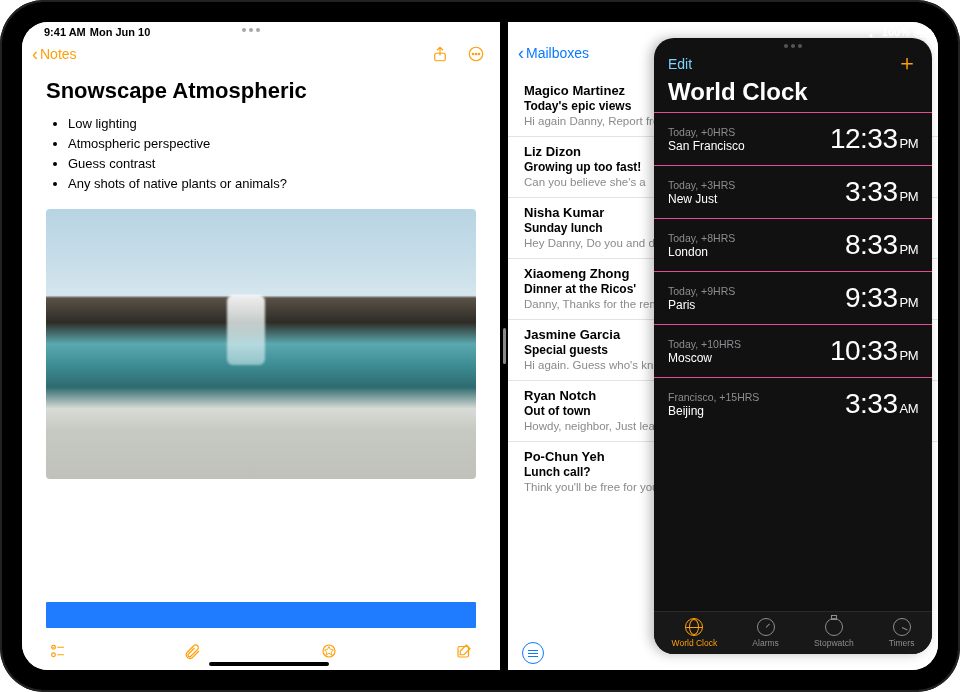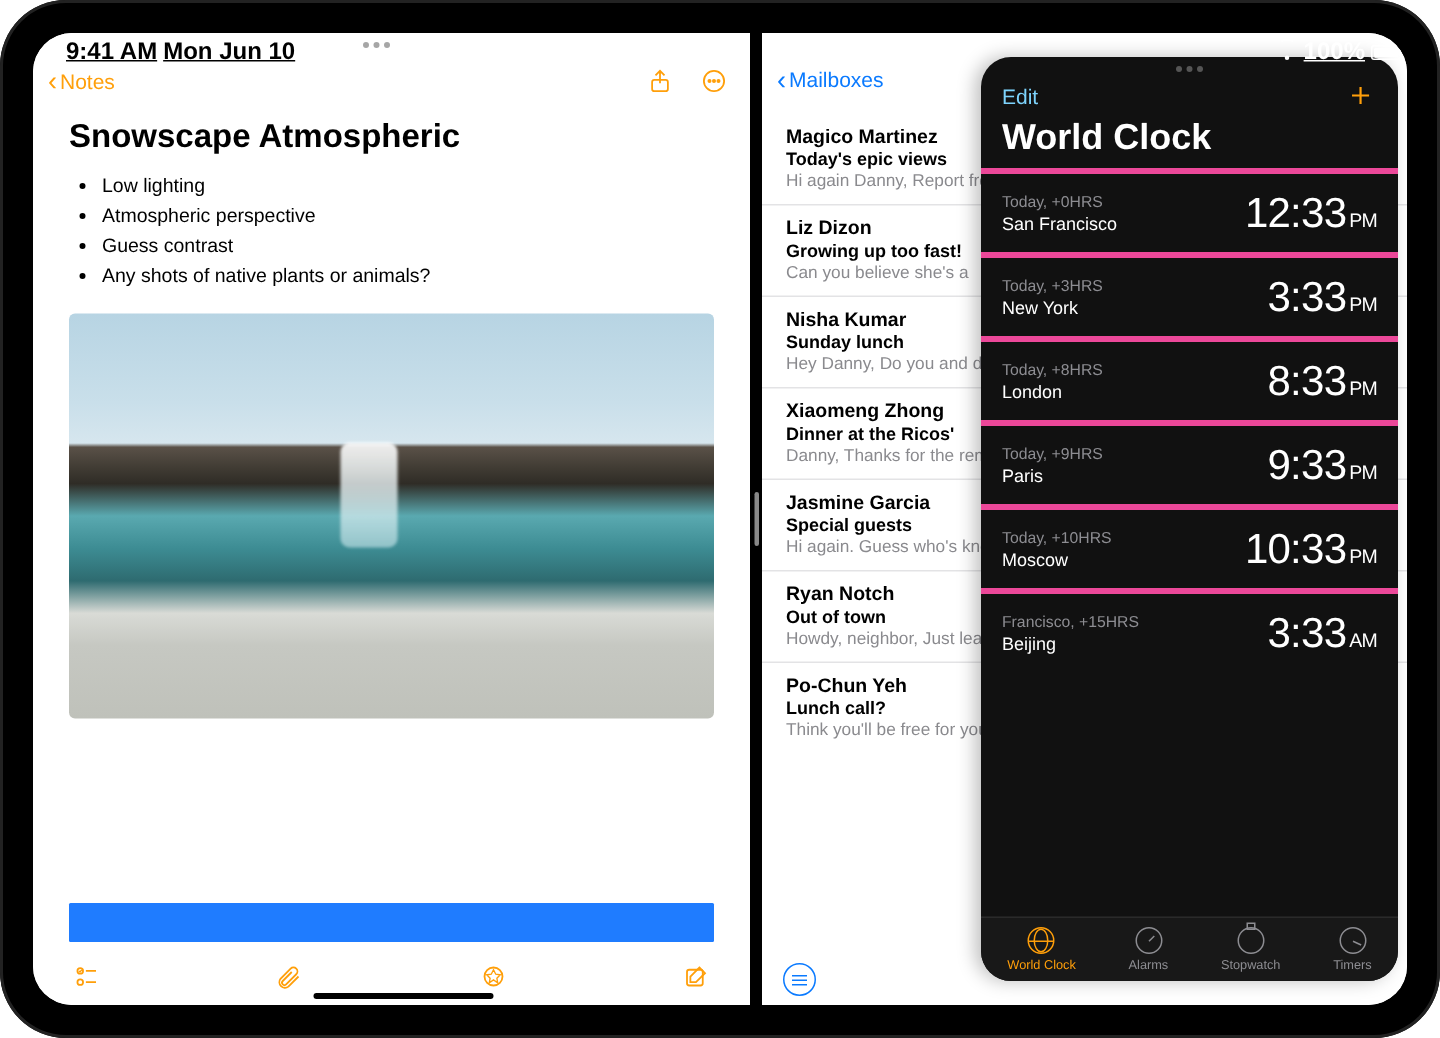--- a/index.html
+++ b/index.html
@@ -8,22 +8,22 @@
     width: 960px; height: 692px; position: relative;
     background: #000; border-radius: 44px; padding: 22px;
     box-shadow: inset 0 0 0 2px #222;
   }
   .screen {
     width: 100%; height: 100%; background: #fff; border-radius: 26px;
     overflow: hidden; position: relative; display: flex;
   }
   
   .status-left, .status-right {
-    position: absolute; top: 4px; font-size: 16px; font-weight: 600;
-    display: flex; align-items: center; gap: 4px; z-index: 50; text-decoration: underline;
+    position: absolute; top: 4px; font-size: 11px; font-weight: 600;
+    display: flex; align-items: center; gap: 4px; z-index: 50;
   }
   .status-left { left: 22px; color: #000; }
   .status-right { right: 4px; color: #fff; }
   .batt {
     width: 20px; height: 10px; border: 1px solid currentColor; border-radius: 2px;
     position: relative;
   }
   .batt::after {
     content: ""; position: absolute; right: -3px; top: 2px; width: 2px; height: 4px;
     background: currentColor; border-radius: 0 1px 1px 0;
@@ -115,21 +115,21 @@
   }
   .so-grab { position: absolute; top: 6px; left: 50%; transform: translateX(-50%);
     display: flex; gap: 3px; }
   .so-grab span { width: 4px; height: 4px; background: #555; border-radius: 50%; }
   .clk-nav { display: flex; justify-content: space-between; padding: 18px 14px 4px 14px; font-size: 14px; }
   .clk-nav .edit { color: #7dd3fc; }
   .clk-nav .plus { color: #ff9f0a; font-size: 22px; font-weight: 300; line-height: 0.6; }
   .clk-title { color: #fff; font-size: 24px; font-weight: 700; padding: 2px 14px 6px 14px; }
   .clk-list { flex: 1; overflow: hidden; }
   .clk-row {
-    border-top: 4px solid #ec4899; display: flex; justify-content: space-between;
+    border-top: 1px solid #ec4899; display: flex; justify-content: space-between;
     align-items: center; padding: 10px 14px 10px 14px; gap: 28px;
   }
   .clk-left { display: flex; flex-direction: column; }
   .clk-off { color: #8d8d92; font-size: 10.5px; }
   .clk-city { color: #fff; font-size: 12px; margin-top: 1px; }
   .clk-time { color: #fff; font-size: 28px; font-weight: 300; display: flex; align-items: baseline; letter-spacing: -0.5px; }
   .clk-ampm { font-size: 13px; margin-left: 2px; }
   .clk-tabs {
     display: flex; justify-content: space-around; padding: 6px 0 6px 0;
     border-top: 1px solid #2a2a2a; background: #181818;
@@ -299,21 +299,21 @@
             <div class="clk-row">
               <div class="clk-left">
                 <span class="clk-off">Today, +0HRS</span>
                 <span class="clk-city">San Francisco</span>
               </div>
               <div class="clk-time">12:33<span class="clk-ampm">PM</span></div>
             </div>
             <div class="clk-row">
               <div class="clk-left">
                 <span class="clk-off">Today, +3HRS</span>
-                <span class="clk-city">New York</span>
+                <span class="clk-city">New Just</span>
               </div>
               <div class="clk-time">3:33<span class="clk-ampm">PM</span></div>
             </div>
             <div class="clk-row">
               <div class="clk-left">
                 <span class="clk-off">Today, +8HRS</span>
                 <span class="clk-city">London</span>
               </div>
               <div class="clk-time">8:33<span class="clk-ampm">PM</span></div>
             </div>

